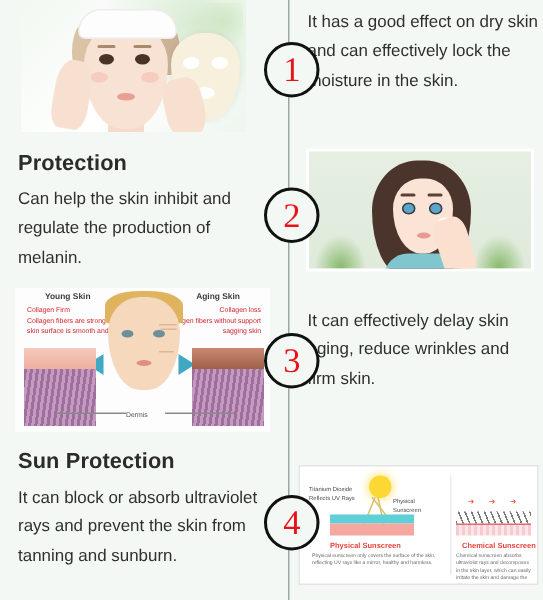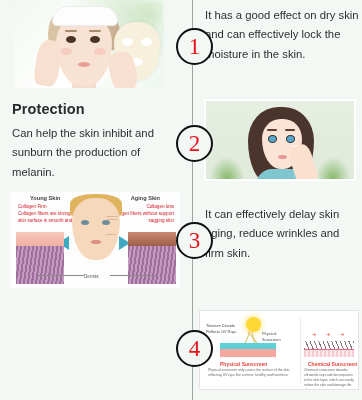--- a/index.html
+++ b/index.html
@@ -188,21 +188,21 @@
   </div>
 
   <div class="num n1">1</div>
 
   <div class="block t1">
     <p>It has a good effect on dry skin and can effectively lock the moisture in the skin.</p>
   </div>
 
   <div class="block t2">
     <h3>Protection</h3>
-    <p>Can help the skin inhibit and sunburn the production of melanin.</p>
+    <p>Can help the skin inhibit and regulate the production of melanin.</p>
   </div>
 
   <div class="num n2">2</div>
 
   <div class="photo p2">
     <div class="bg"></div>
     <div class="plant plantL"></div>
     <div class="plant plantR"></div>
     <div class="hair"></div>
     <div class="shirt"></div>
@@ -255,20 +255,22 @@
     <div class="dermisLbl">Dermis</div>
   </div>
 
   <div class="num n3">3</div>
 
   <div class="block t3">
     <p>It can effectively delay skin aging, reduce wrinkles and firm skin.</p>
   </div>
 
   <div class="block t4">
+    <h3>Sun Protection</h3>
+    <p>It can block or absorb ultraviolet rays and prevent the skin from tanning and sunburn.</p>
   </div>
 
   <div class="num n4">4</div>
 
   <div class="photo p4">
     <div class="divl"></div>
     <div class="sun"></div>
     <div class="ray" style="left:48px;top:20px;width:22px;transform:rotate(52deg);"></div>
     <div class="ray" style="left:52px;top:20px;width:20px;transform:rotate(78deg);"></div>
     <div class="ray" style="left:50px;top:20px;width:22px;transform:rotate(112deg);"></div>

